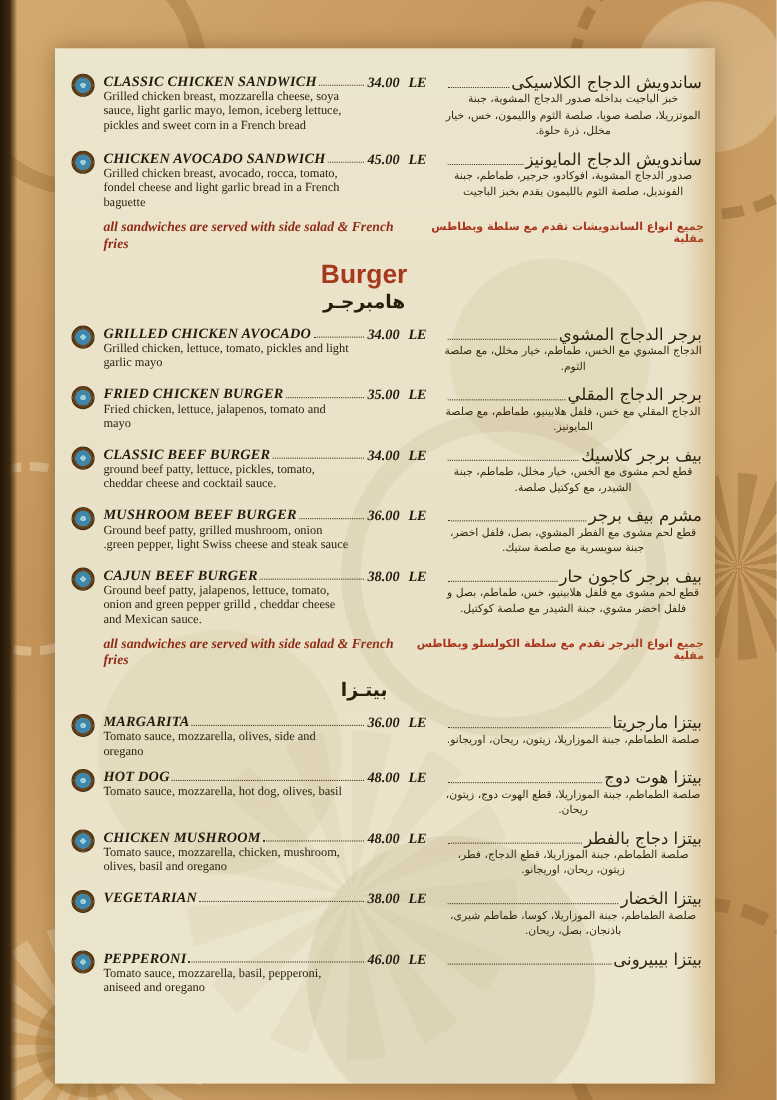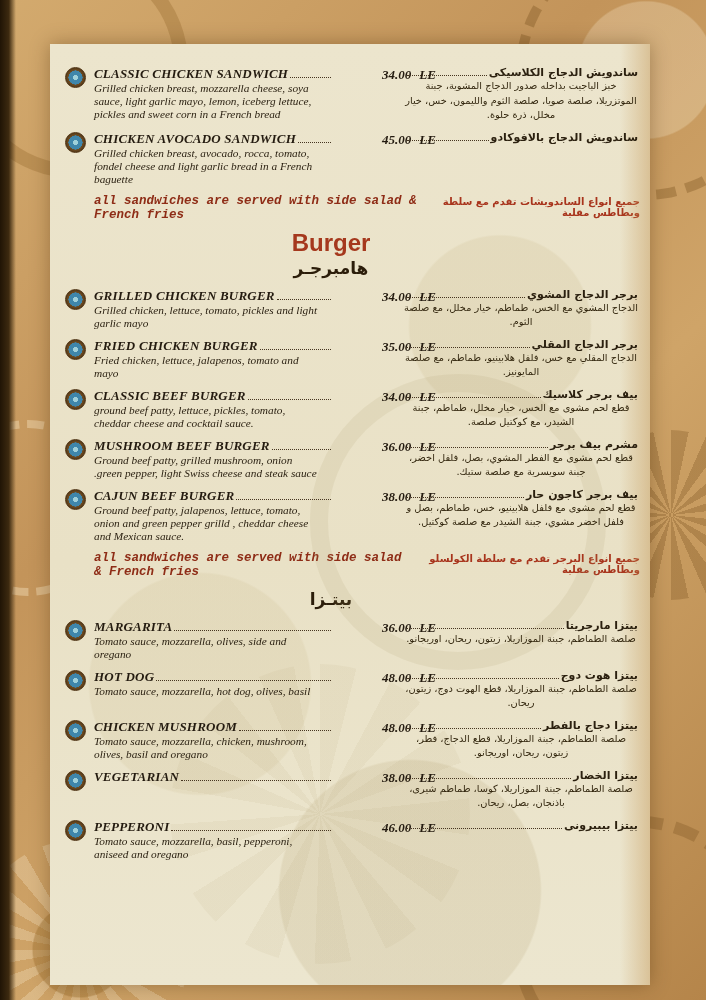--- a/index.html
+++ b/index.html
@@ -37,30 +37,30 @@
   .w2{left:120px;top:620px;width:300px;height:300px;
       background:repeating-conic-gradient(rgba(165,145,95,.08) 0 14deg,transparent 14deg 28deg);}
   
   .item{display:grid;grid-template-columns:34px 240px 70px 1fr;margin-bottom:8px;position:relative;}
   .badge{width:19px;height:19px;border-radius:50%;margin:1px 0 0 5px;
     background:radial-gradient(circle,#9fd0da 0 18%,#3f86ab 19% 52%,#6d4a20 53% 100%);
     border:1px solid #4a2f10;box-shadow:inset 0 0 2px rgba(0,0,0,.5);}
   .trow{display:flex;align-items:baseline;white-space:nowrap;overflow:hidden;justify-content:center;}
   .name-en{font-style:italic;font-weight:bold;font-size:13px;color:#241b10;letter-spacing:.2px;}
   .leader{flex:1;min-width:6px;border-bottom:1.7px dotted #463520;margin:0 3px 3px 2px;}
-  .desc-en{font-style:italic;font-size:11.3px;line-height:13px;color:#2c2213;width:225px;}
-  .price{font-style:italic;font-weight:600;font-size:13px;color:#241b10;display:flex;gap:8px;padding-top:1px;margin-left:48px;}
+  .desc-en{font-size:11.3px;line-height:13px;color:#2c2213;width:225px;}
+  .price{font-style:italic;font-weight:600;font-size:13px;color:#241b10;display:flex;gap:8px;padding-top:1px;}
   .ar{direction:rtl;font-family:"DejaVu Sans", sans-serif;padding-right:4px;}
-  .name-ar{font-weight:bold;font-size:11px;color:#2b200f;}
+  .name-ar{font-weight:normal;font-size:15px;color:#2b200f;}
   .ar .leader{border-bottom:1.7px dotted #463520;margin:0 2px 3px 3px;}
   .desc-ar{font-size:9.8px;line-height:14.5px;color:#33270f;text-align:center;}
   
   .noterow{display:flex;justify-content:space-between;align-items:flex-start;
     margin:2px 2px 8px 34px;}
-  .note-en{font-style:italic;font-weight:bold;font-size:12.5px;color:#8e2c16;font-family:Liberation Mono, monospace;}
+  .note-en{font-style:italic;font-weight:bold;font-size:12.5px;color:#8e2c16;}
   .note-ar{direction:rtl;font-family:"DejaVu Sans", sans-serif;font-size:10px;font-weight:bold;
     color:#a8341c;padding-top:2px;}
   
   .sechead{text-align:center;margin:4px 40px 8px 0;}
   .sechead .en{font-family:"Liberation Sans", sans-serif;font-weight:bold;font-size:24px;
     color:#a5381d;line-height:26px;}
   .sechead .arh{font-family:"DejaVu Sans", sans-serif;font-weight:bold;font-size:17px;
     color:#2b1d0a;line-height:24px;direction:rtl;}
 </style>
 </head>
@@ -110,41 +110,42 @@
             <span class="leader"></span>
           </div>
         <div class="desc-en">Grilled chicken breast, avocado, rocca, tomato, fondel cheese and light garlic bread in a French baguette</div>
       </div>
       <div class="price">
           <span>45.00</span>
           <span>LE</span>
         </div>
       <div class="ar">
         <div class="trow">
-            <span class="name-ar">ساندويش الدجاج بالافوكادو</span>
-            <span class="leader"></span>
-          </div>
+            <span class="name-ar">ساندويش الدجاج المايونيز</span>
+            <span class="leader"></span>
+          </div>
+        <div class="desc-ar">صدور الدجاج المشوية، افوكادو، جرجير، طماطم، جبنة الفونديل، صلصة الثوم بالليمون يقدم بخبز الباجيت</div>
       </div>
     </div>
 
     <div class="noterow">
       <span class="note-en">all sandwiches are served with side salad &amp; French fries</span>
       <span class="note-ar">جميع انواع الساندويشات تقدم مع سلطة وبطاطس مقلية</span>
     </div>
 
     <div class="sechead">
       <div class="en">Burger</div>
       <div class="arh">هامبرجـر</div>
     </div>
 
     <div class="item">
       <span class="badge"></span>
       <div>
         <div class="trow">
-            <span class="name-en">GRILLED CHICKEN BURGER</span>
+            <span class="name-en">GRILLED CHICKEN AVOCADO</span>
             <span class="leader"></span>
           </div>
         <div class="desc-en">Grilled chicken, lettuce, tomato, pickles and light garlic mayo</div>
       </div>
       <div class="price">
           <span>34.00</span>
           <span>LE</span>
         </div>
       <div class="ar">
         <div class="trow">

